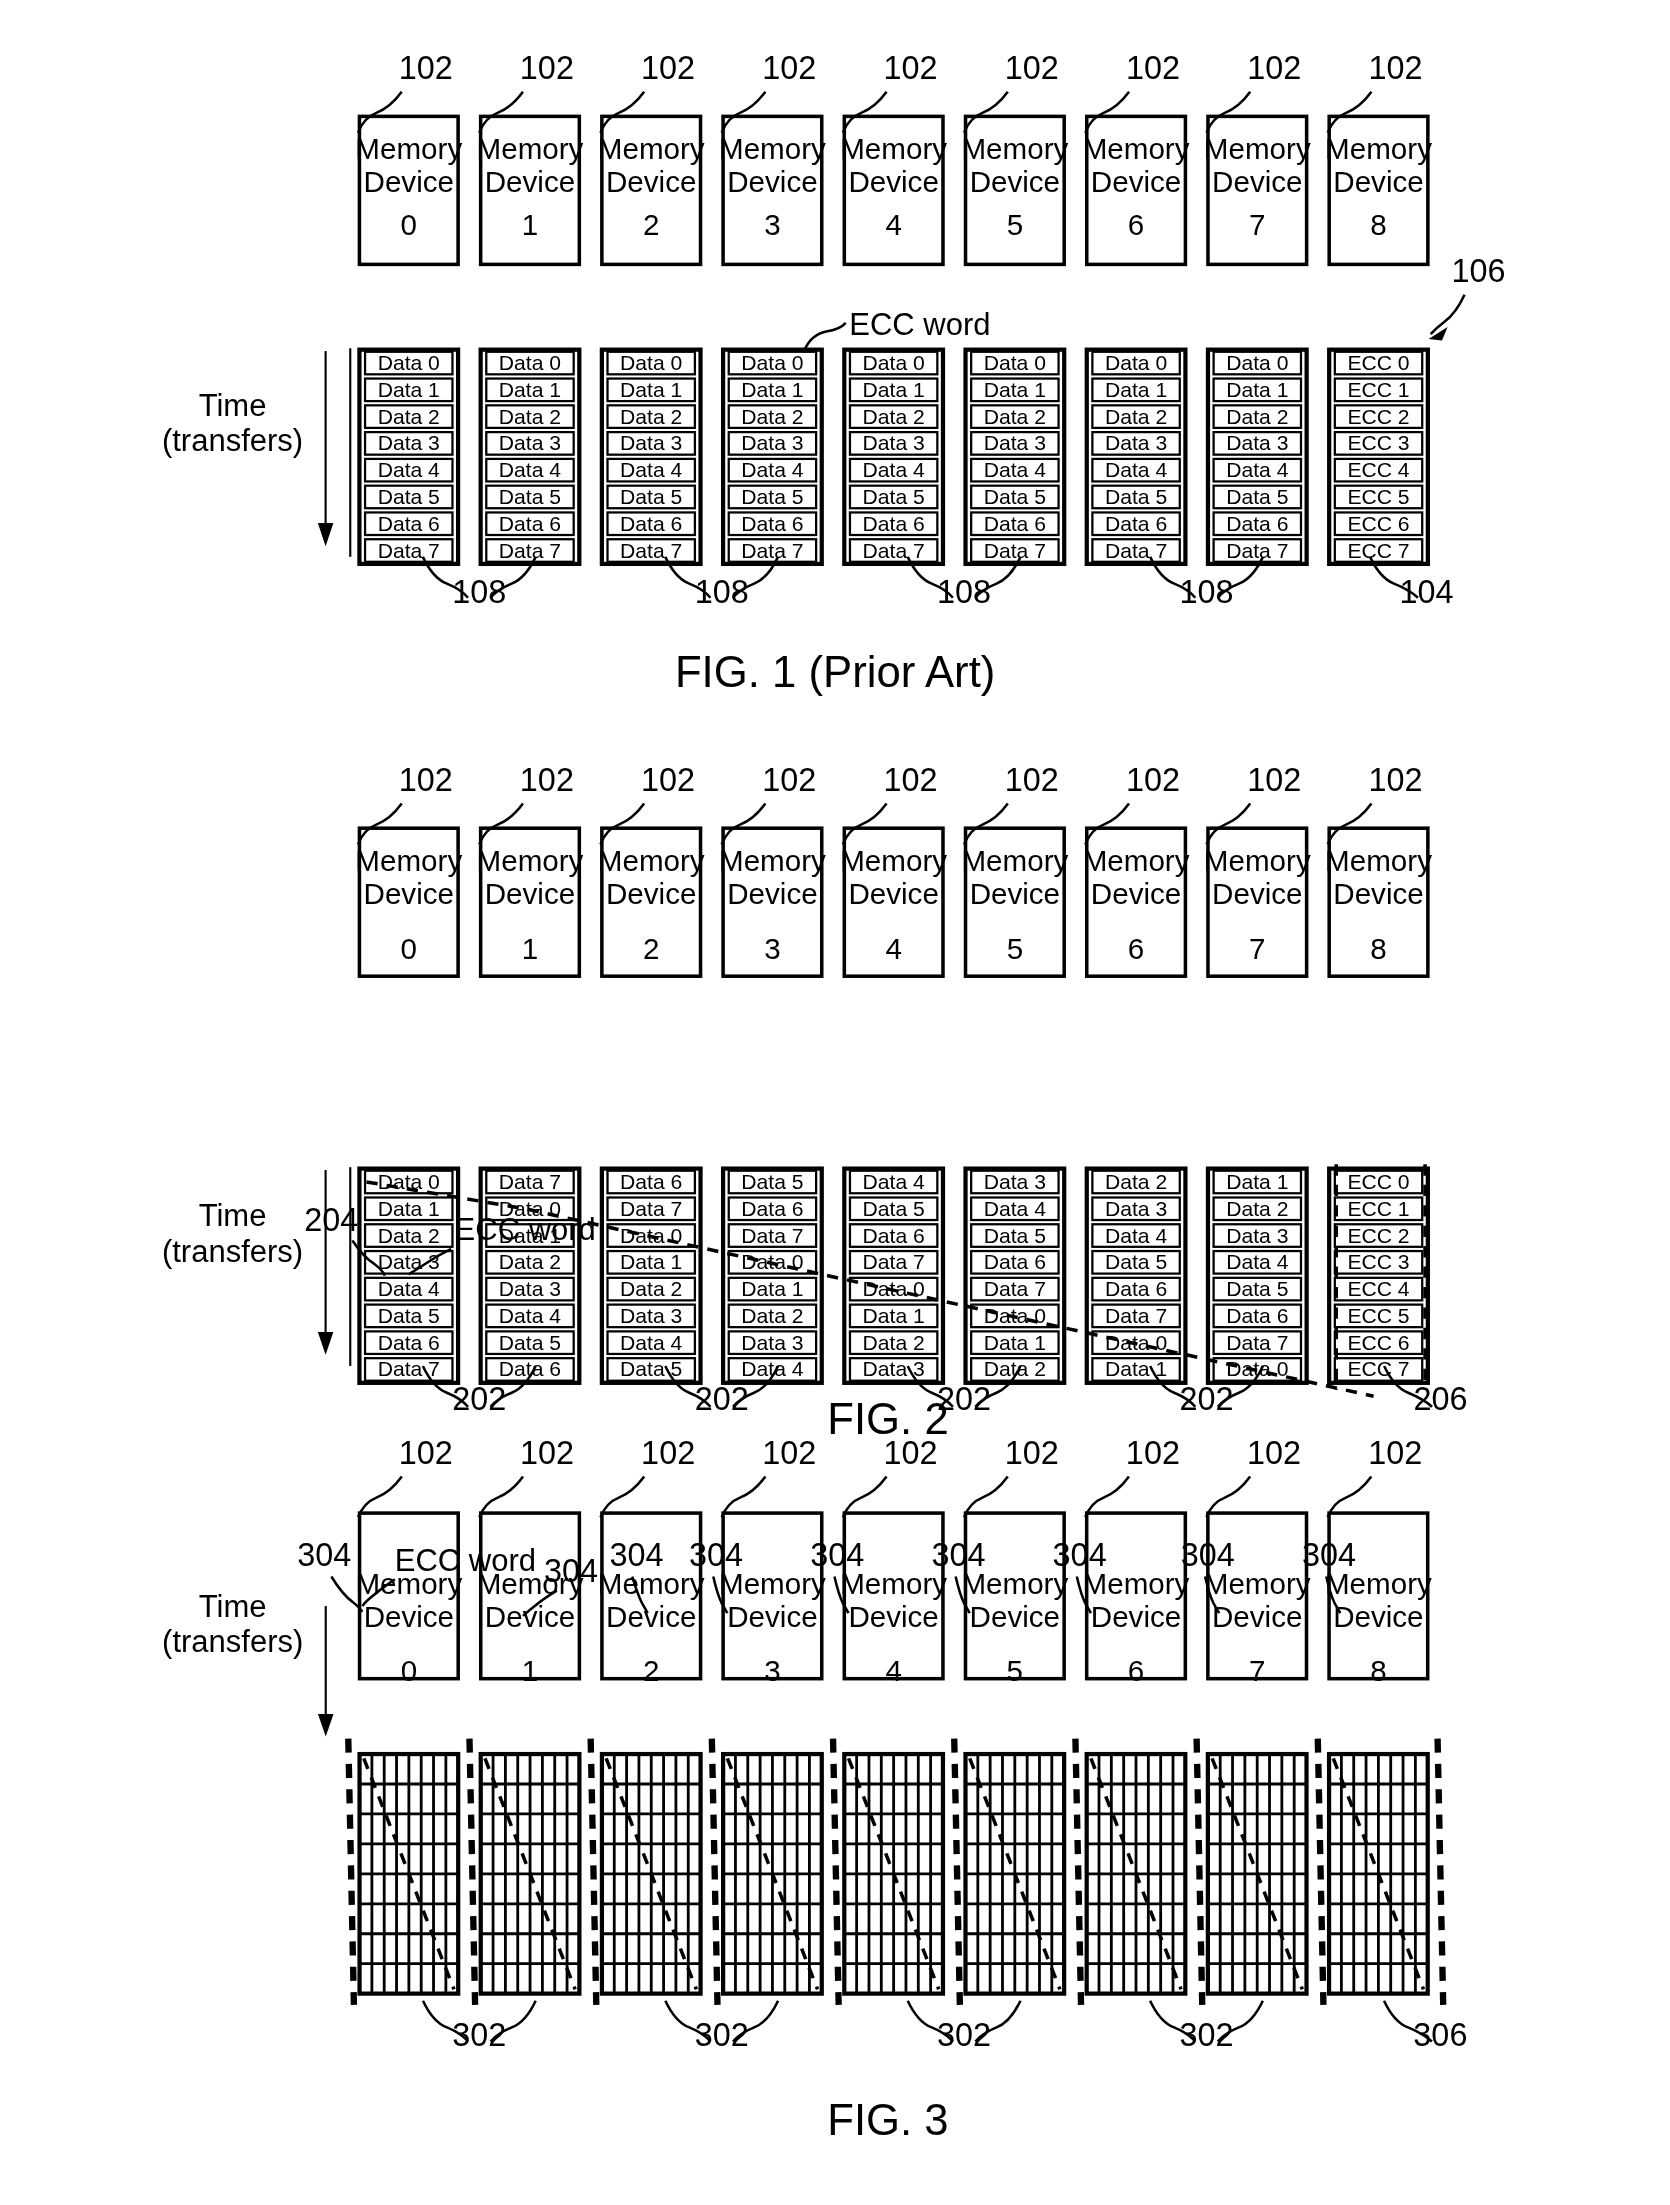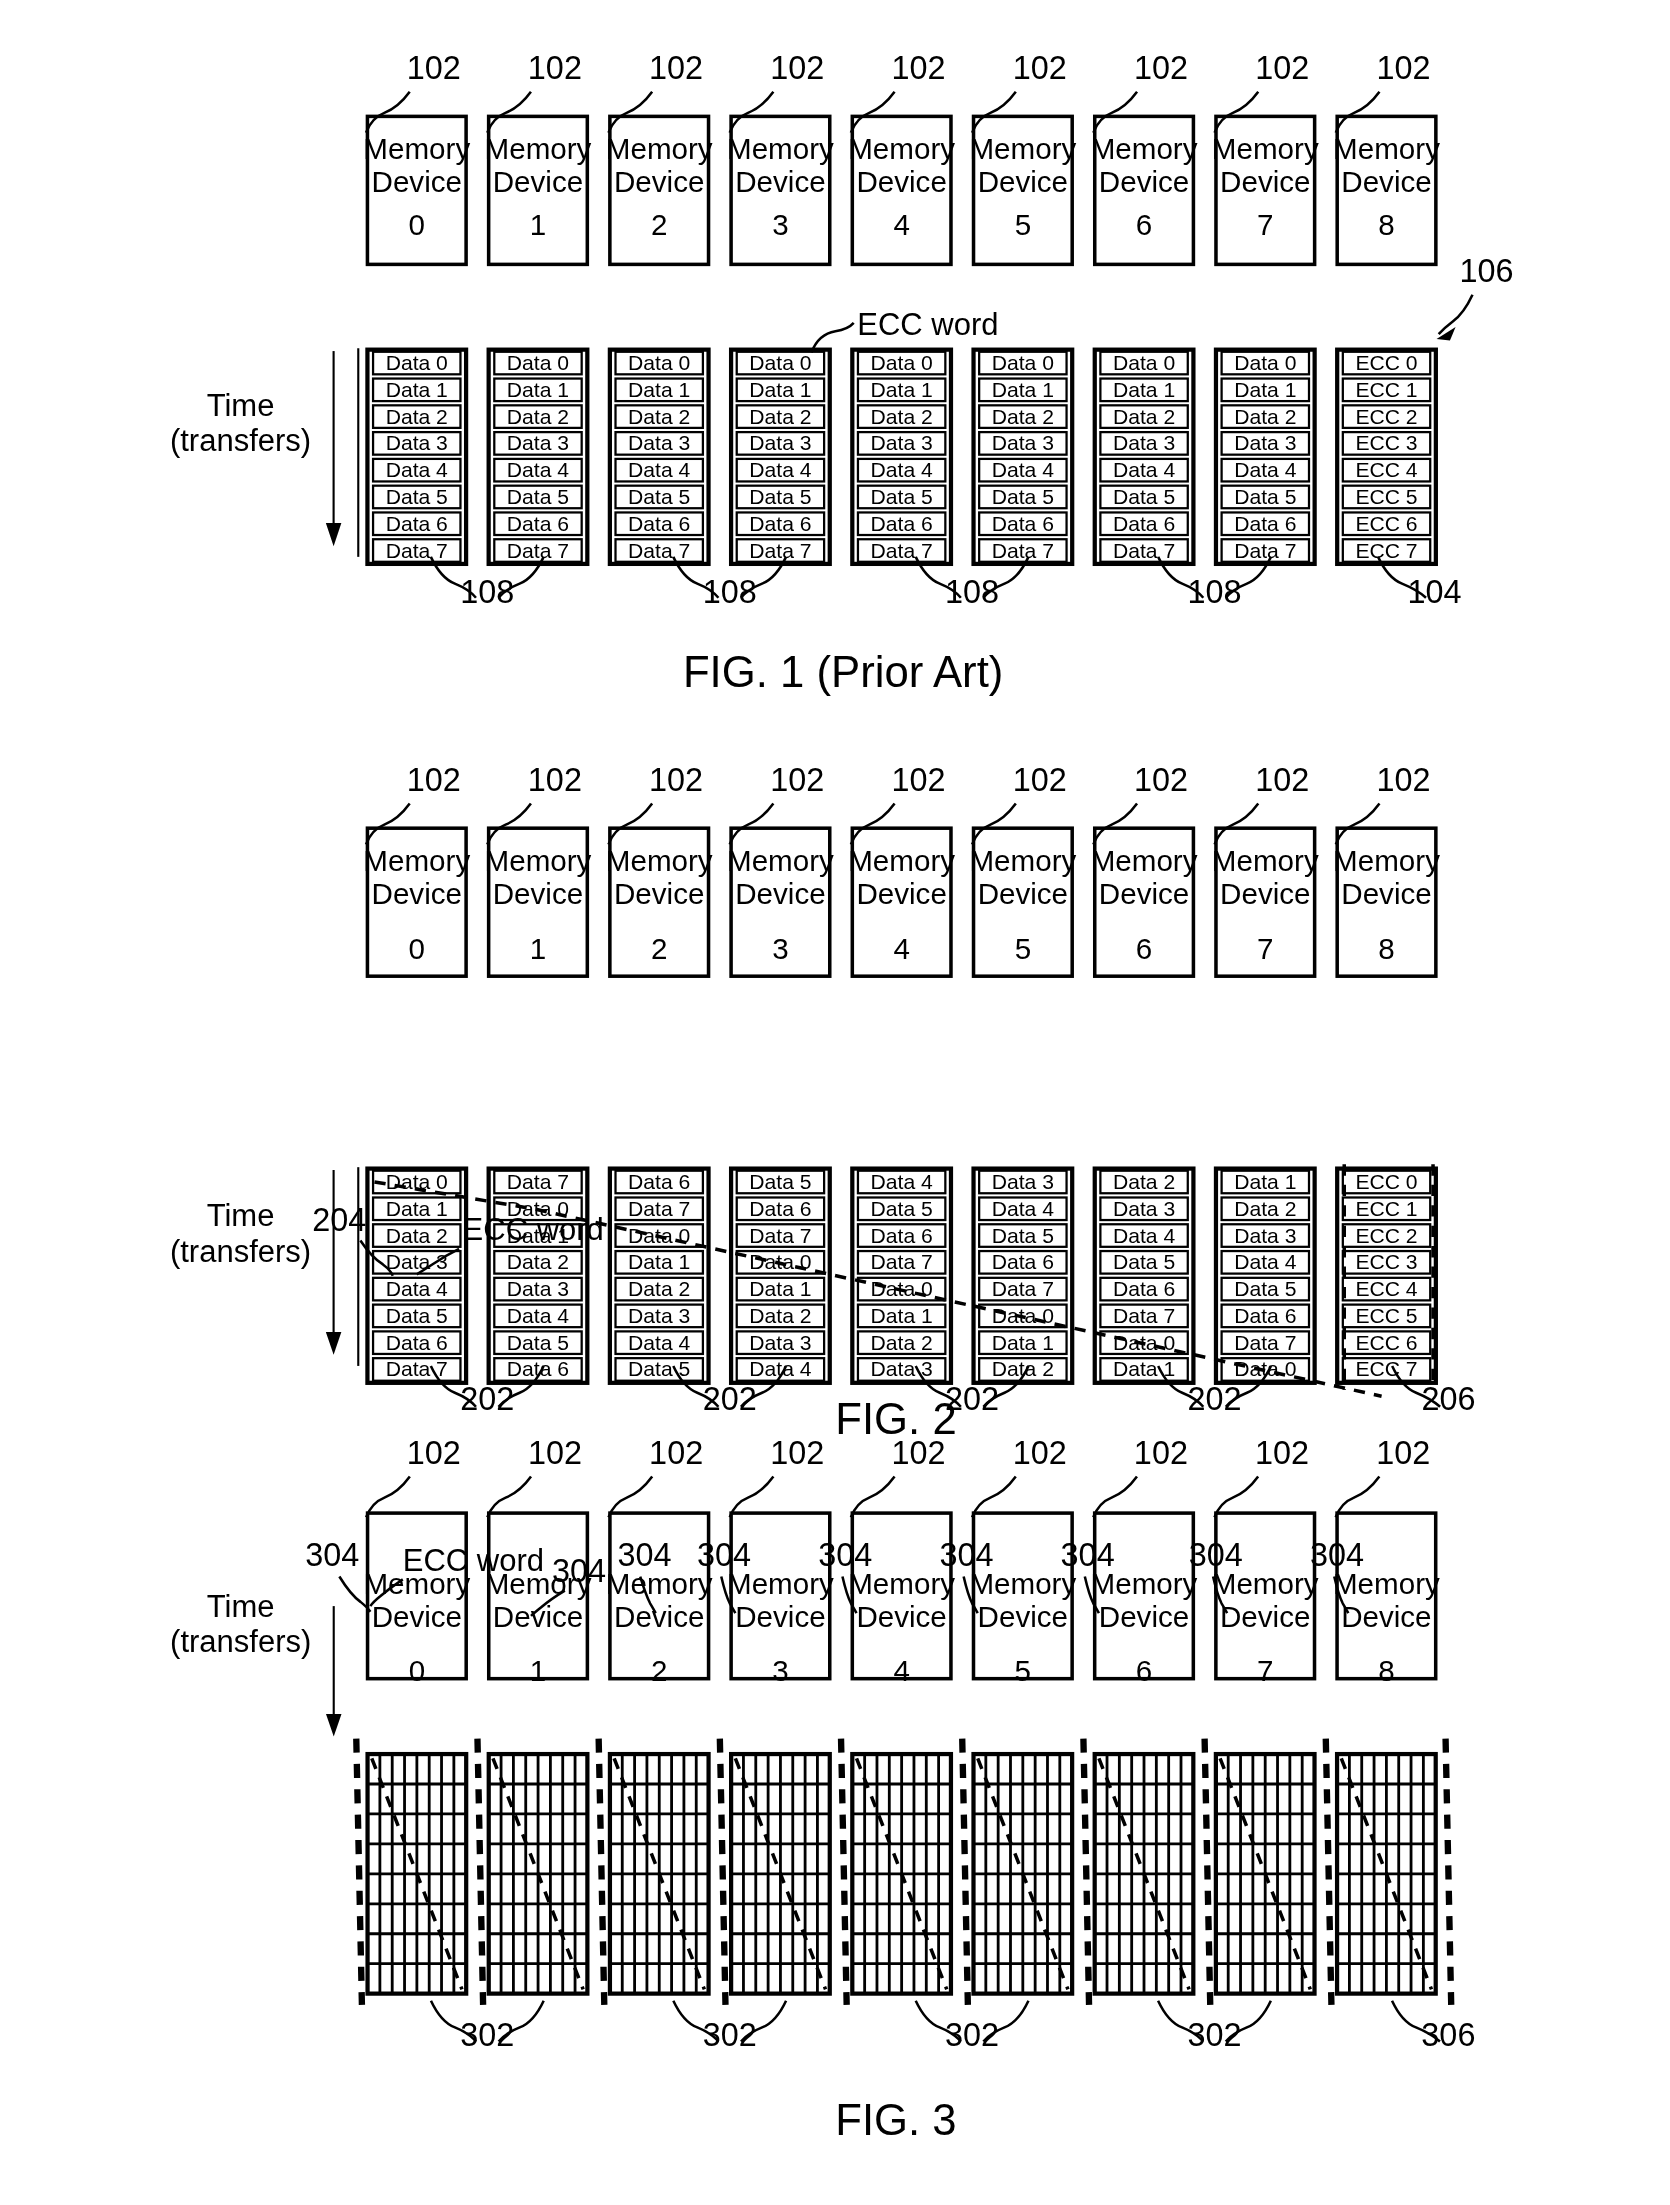--- a/index.html
+++ b/index.html
@@ -1,20 +1,20 @@
 <!DOCTYPE html>
 <html style="font-size:11.3px"><head>
 <meta charset="utf-8">
 <style>
   html,body{margin:0;padding:0;background:#fff;}
   body{
     width:1671px;height:2205px;position:relative;overflow:hidden;
     font-family:"Liberation Sans", sans-serif;color:#000;
   }
-  .fig{position:absolute;left:8px;top:0;width:1611px;}
+  .fig{position:absolute;left:0;top:0;width:1611px;}
   svg{display:block;overflow:visible;}
   text{font-family:"Liberation Sans", sans-serif;fill:#000;}
   .reflbl{font-size:46px;}
   .devtxt{font-size:42px;}
   .cell{font-size:30px;}
   .cap{font-size:62px;}
   .timelbl{font-size:44px;}
   .eccword{font-size:44px;}
   .box{fill:none;stroke:#000;stroke-width:5;}
   .cellbox{fill:none;stroke:#000;stroke-width:3.2;}

